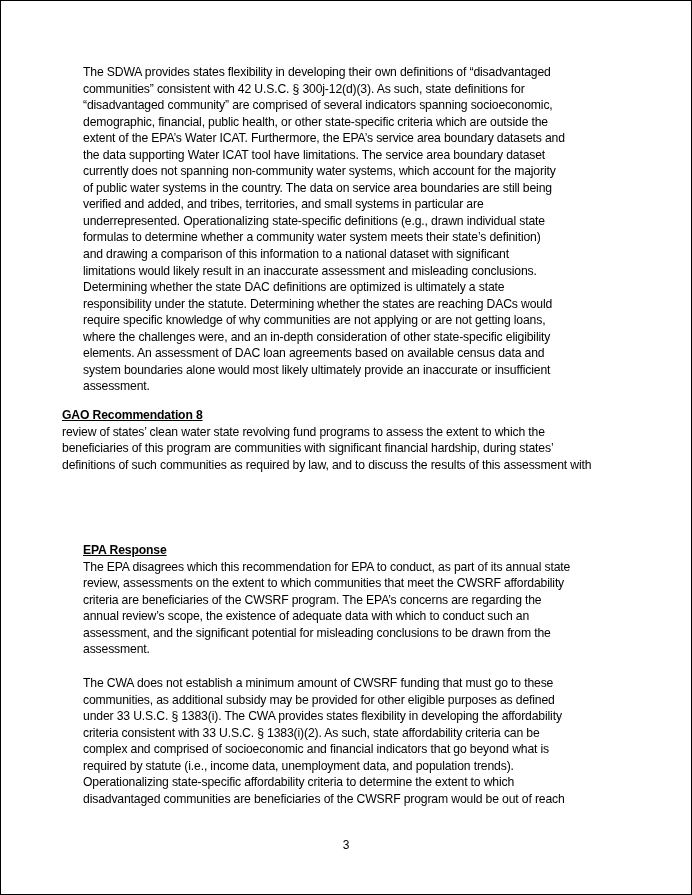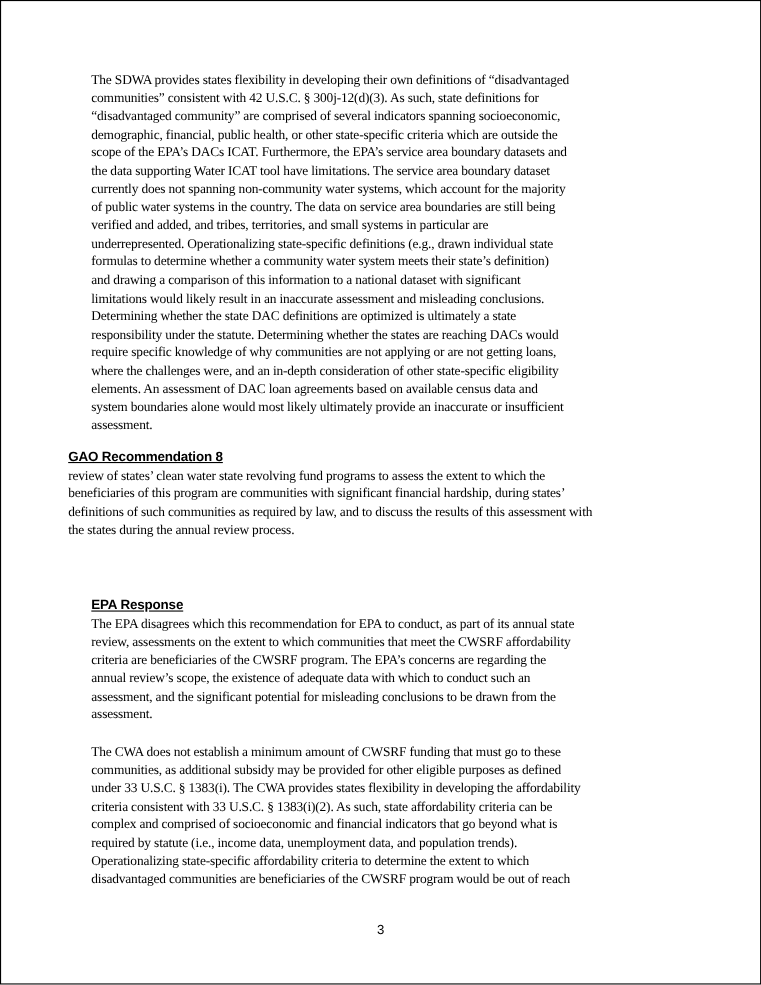--- a/index.html
+++ b/index.html
@@ -26,21 +26,20 @@
     .text {
       font-family: "Liberation Sans", sans-serif;
       font-size: 12.2px;
       line-height: 16.55px;
       color: #000;
       letter-spacing: -0.15px;
     }
     .line {
       white-space: nowrap;
       display: block;
-      font-family: Liberation Serif, serif;
     }
     .block {
       position: absolute;
     }
     .indent { left: 82px; }
     .outdent { left: 61px; }
     .heading {
       font-weight: bold;
       text-decoration: underline;
       display: block;
@@ -59,21 +58,21 @@
 </head>
 <body>
 
 <div class="page">
 
   <div class="block indent text" style="top:63px;">
     <span class="line">The SDWA provides states flexibility in developing their own definitions of “disadvantaged</span>
     <span class="line">communities” consistent with 42 U.S.C. § 300j-12(d)(3). As such, state definitions for</span>
     <span class="line">“disadvantaged community” are comprised of several indicators spanning socioeconomic,</span>
     <span class="line">demographic, financial, public health, or other state-specific criteria which are outside the</span>
-    <span class="line">scope of the EPA’s DACs ICAT. Furthermore, the EPA’s service area boundary datasets and</span>
+    <span class="line">extent of the EPA’s Water ICAT. Furthermore, the EPA’s service area boundary datasets and</span>
     <span class="line">the data supporting Water ICAT tool have limitations. The service area boundary dataset</span>
     <span class="line">currently does not spanning non-community water systems, which account for the majority</span>
     <span class="line">of public water systems in the country. The data on service area boundaries are still being</span>
     <span class="line">verified and added, and tribes, territories, and small systems in particular are</span>
     <span class="line">underrepresented. Operationalizing state-specific definitions (e.g., drawn individual state</span>
     <span class="line">formulas to determine whether a community water system meets their state’s definition)</span>
     <span class="line">and drawing a comparison of this information to a national dataset with significant</span>
     <span class="line">limitations would likely result in an inaccurate assessment and misleading conclusions.</span>
     <span class="line">Determining whether the state DAC definitions are optimized is ultimately a state</span>
     <span class="line">responsibility under the statute. Determining whether the states are reaching DACs would</span>
@@ -82,21 +81,20 @@
     <span class="line">elements. An assessment of DAC loan agreements based on available census data and</span>
     <span class="line">system boundaries alone would most likely ultimately provide an inaccurate or insufficient</span>
     <span class="line">assessment.</span>
   </div>
 
   <div class="block outdent text" style="top:406px;">
     <span class="heading">GAO Recommendation 8</span>
     <span class="line">review of states’ clean water state revolving fund programs to assess the extent to which the</span>
     <span class="line">beneficiaries of this program are communities with significant financial hardship, during states’</span>
     <span class="line">definitions of such communities as required by law, and to discuss the results of this assessment with</span>
-    <span class="line">the states during the annual review process.</span>
   </div>
 
   <div class="block indent text" style="top:541px;">
     <span class="heading">EPA Response</span>
     <span class="line">The EPA disagrees which this recommendation for EPA to conduct, as part of its annual state</span>
     <span class="line">review, assessments on the extent to which communities that meet the CWSRF affordability</span>
     <span class="line">criteria are beneficiaries of the CWSRF program. The EPA’s concerns are regarding the</span>
     <span class="line">annual review’s scope, the existence of adequate data with which to conduct such an</span>
     <span class="line">assessment, and the significant potential for misleading conclusions to be drawn from the</span>
     <span class="line">assessment.</span>

